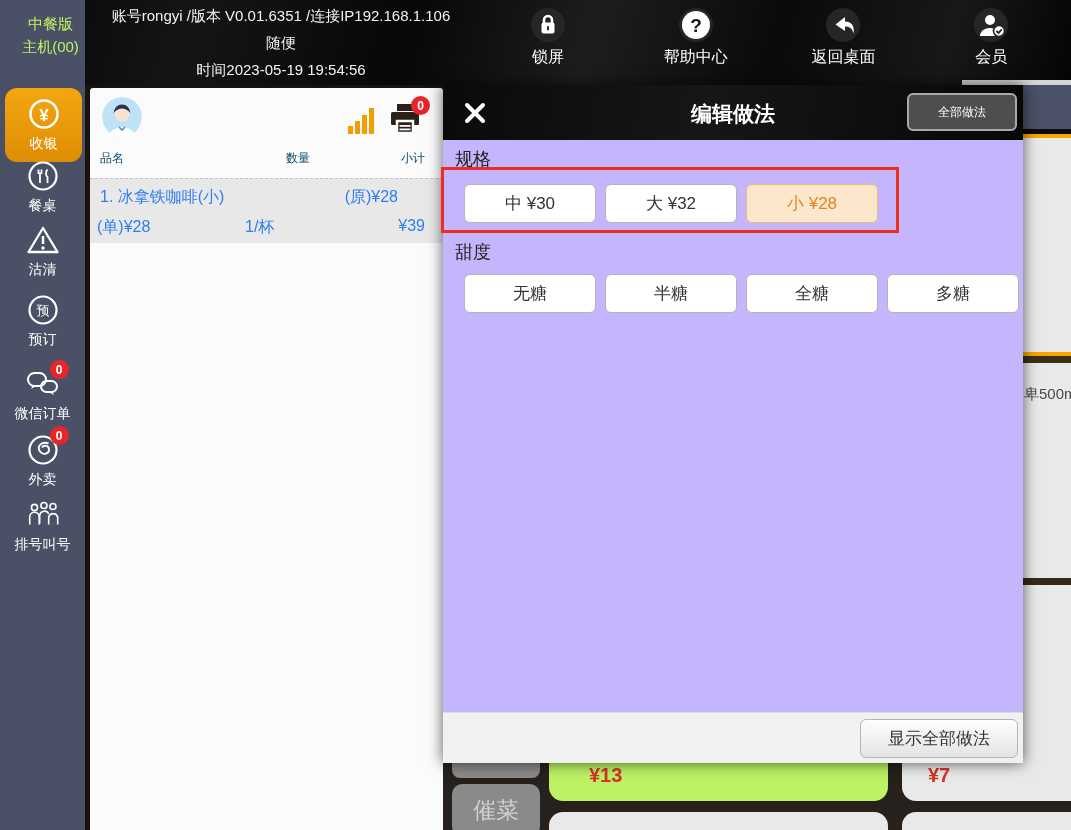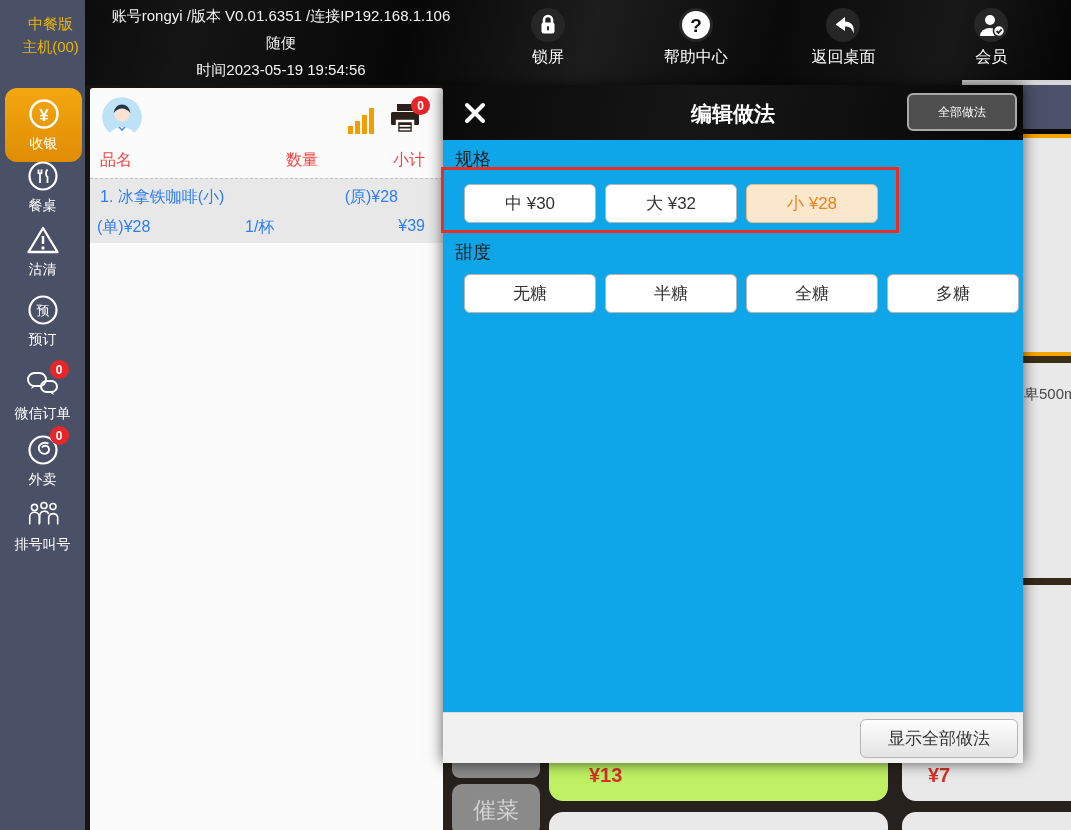--- a/index.html
+++ b/index.html
@@ -14,36 +14,36 @@
   .topbar-info .ln { position:absolute; left:0; width:100%; font-size:15px; white-space:nowrap; }
   .ln1 { top:7px; } .ln2 { top:34px;font-family:Liberation Mono, monospace; } .ln3 { top:61px; }
   .topbar-actions { position:absolute; left:474px; top:8px; width:591px; height:70px; display:flex; }
   .tb-act { flex:1 1 0; display:flex; flex-direction:column; align-items:center; cursor:pointer; }
   .tb-circle { width:34px; height:34px; border-radius:50%; background:#262626; display:flex; align-items:center; justify-content:center; }
   .tb-label { margin-top:5px; font-size:16px; color:#ffffff; }
   .top-sliver { position:absolute; left:962px; top:80px; width:109px; height:5px; background:#d6d6d6; z-index:3; }
 
   
   .sidebar { position:absolute; left:0; top:0; width:85px; height:830px; background:#4a5166; z-index:4; }
-  .host { position:absolute; top:12px; left:0; width:101px; text-align:center; color:#eab308; font-size:15px; line-height:1.55; }
+  .host { position:absolute; top:12px; left:0; width:101px; text-align:center; color:#bef264; font-size:15px; line-height:1.55; }
   .sb-item { position:absolute; left:0; width:85px; display:flex; flex-direction:column; align-items:center; cursor:pointer; color:#fff; }
   .sb-item .sb-label { font-size:14px; margin-top:3px; white-space:nowrap; }
   .sb-item.active { left:5px; width:77px; border-radius:12px; background:linear-gradient(#f3a70f,#df8d05); padding:8px 0 9px; }
   .sb-ico { position:relative; width:36px; height:36px; display:flex; align-items:center; justify-content:center; }
   .badge { position:absolute; top:-6px; right:-8px; min-width:19px; height:19px; border-radius:10px; background:#e8262a;
     color:#fff; font-size:12px; font-weight:bold; display:flex; align-items:center; justify-content:center; padding:0 4px; }
 
   
   .panel { position:absolute; left:90px; top:88px; width:353px; height:742px; background:#fbfbfb; z-index:2; border-radius:3px 3px 0 0; }
   .avatar { position:absolute; left:12px; top:9px; width:40px; height:40px; cursor:pointer; }
   .chart-ico { position:absolute; left:258px; top:18px; width:30px; height:28px; display:flex; align-items:flex-end; gap:2px; cursor:pointer; }
   .chart-ico span { display:block; width:5px; background:#f29d00; }
   .printer { position:absolute; left:296px; top:12px; width:38px; height:38px; cursor:pointer; }
   .printer .badge { top:-4px; right:-6px; }
-  .cols { position:absolute; left:0; top:62px; width:100%; height:26px; font-size:16px; color:#ef4444; }
+  .cols { position:absolute; left:0; top:62px; width:100%; height:26px; font-size:12px; color:#0c4a6e; }
   .col-name { position:absolute; left:10px; } .col-qty { position:absolute; left:160px;margin-left:36px; } .col-sub { position:absolute; right:18px; }
   .order-row { position:absolute; left:0; top:90px; width:100%; height:65px; background:#e8e8e8; border-top:1px dashed #c4c4c4; cursor:pointer;
     color:#2e7ef0; font-size:16px; }
   .or-name { position:absolute; left:10px; top:8px; } .or-orig { position:absolute; right:45px; top:8px; }
   .or-unit { position:absolute; left:7px; top:38px; } .or-qty { position:absolute; left:155px; top:38px; } .or-sub { position:absolute; right:18px; top:38px; }
 
   
   .bg-piece { position:absolute; z-index:1; }
   .rs-blue   { left:1023px; top:85px;  width:48px; height:44px; background:#4a5168; }
   .rs-black  { left:1023px; top:129px; width:48px; height:5px;  background:#0a0a0a; }
@@ -60,21 +60,21 @@
   .rush-btn { left:452px; top:784px; width:88px; height:52px; background:#8a8a8a; border-radius:10px; cursor:pointer;
     display:flex; align-items:center; justify-content:center; color:#d2d2d2; font-size:23px; }
   .cardA1 { left:549px; top:741px; width:339px; height:60px; background:#bef264; border-radius:0 0 14px 14px; cursor:pointer; }
   .cardB1 { left:902px; top:741px; width:169px; height:60px; background:#e9e9e9; border-radius:0 0 0 14px; cursor:pointer; }
   .cardA2 { left:549px; top:812px; width:339px; height:18px; background:#e9e9e9; border-radius:14px 14px 0 0; cursor:pointer; }
   .cardB2 { left:902px; top:812px; width:169px; height:18px; background:#e9e9e9; border-radius:14px 0 0 0; cursor:pointer; }
   .price { position:absolute; font-size:20px; font-weight:bold; color:#d43325; }
   .priceA { left:40px; top:23px; } .priceB { left:26px; top:23px; }
 
   
-  .modal { position:absolute; left:443px; top:85px; width:580px; height:678px; background:#0ea5e9; z-index:5;
+  .modal { position:absolute; left:443px; top:85px; width:580px; height:678px; background:#c4b5fd; z-index:5;
     box-shadow:0 0 14px rgba(0,0,0,0.65); }
   .modal-head { position:relative; width:100%; height:55px; background:linear-gradient(100deg,#0a0a0a,#161616 45%,#070707); }
   .close-x { position:absolute; left:17px; top:13px; width:30px; height:30px; cursor:pointer; }
   .modal-title { position:absolute; left:0; top:15px; width:100%; text-align:center; color:#fff; font-size:21px; font-weight:bold; }
   .allfa-btn { position:absolute; right:6px; top:8px; width:110px; height:38px; background:#4e4e4e; border:2px solid #a9a9a9;
     border-radius:6px; color:#fff; font-size:12px; display:flex; align-items:center; justify-content:center; cursor:pointer; }
   .modal-body { position:relative; padding:3px 0 0 12px; }
   .sec-label { font-size:18px; color:#222; margin-top:4px; height:24px; }
   .opt-row { display:flex; flex-wrap:wrap; gap:9px; margin-top:13px; width:566px;margin-left:9px; }
   .opt { width:132px; height:39px; background:#fff; border:1px solid #b5b5b5; border-radius:6px; color:#333; font-size:17px;

